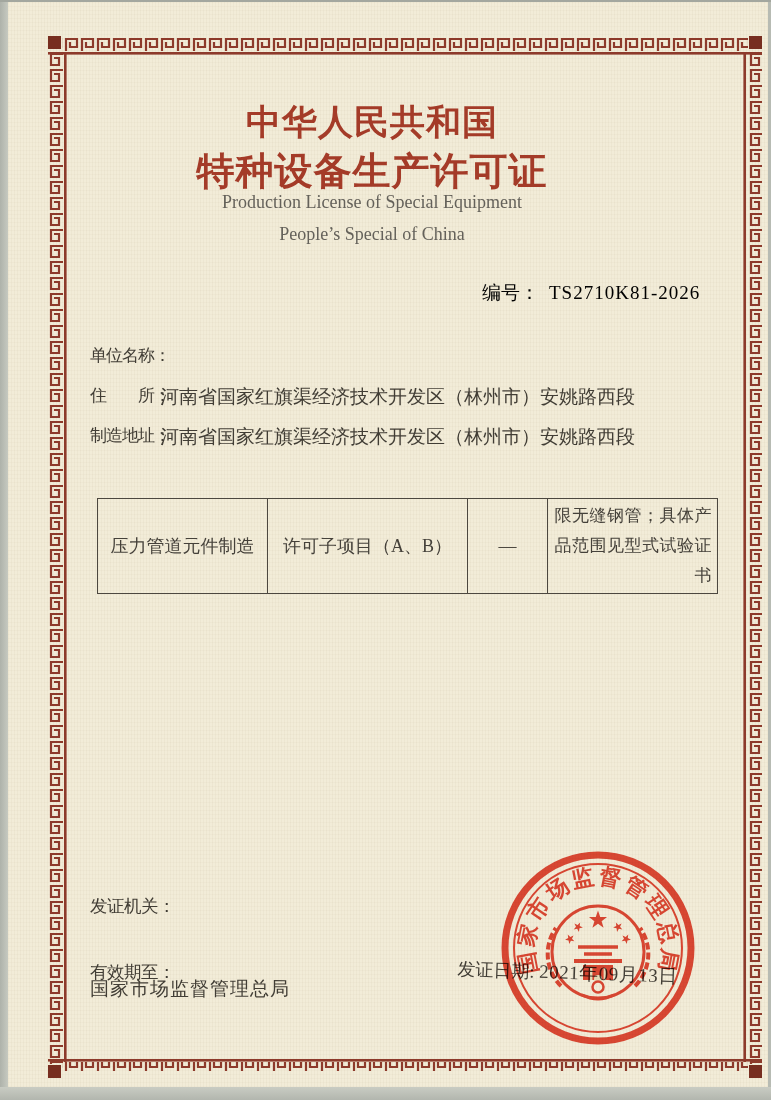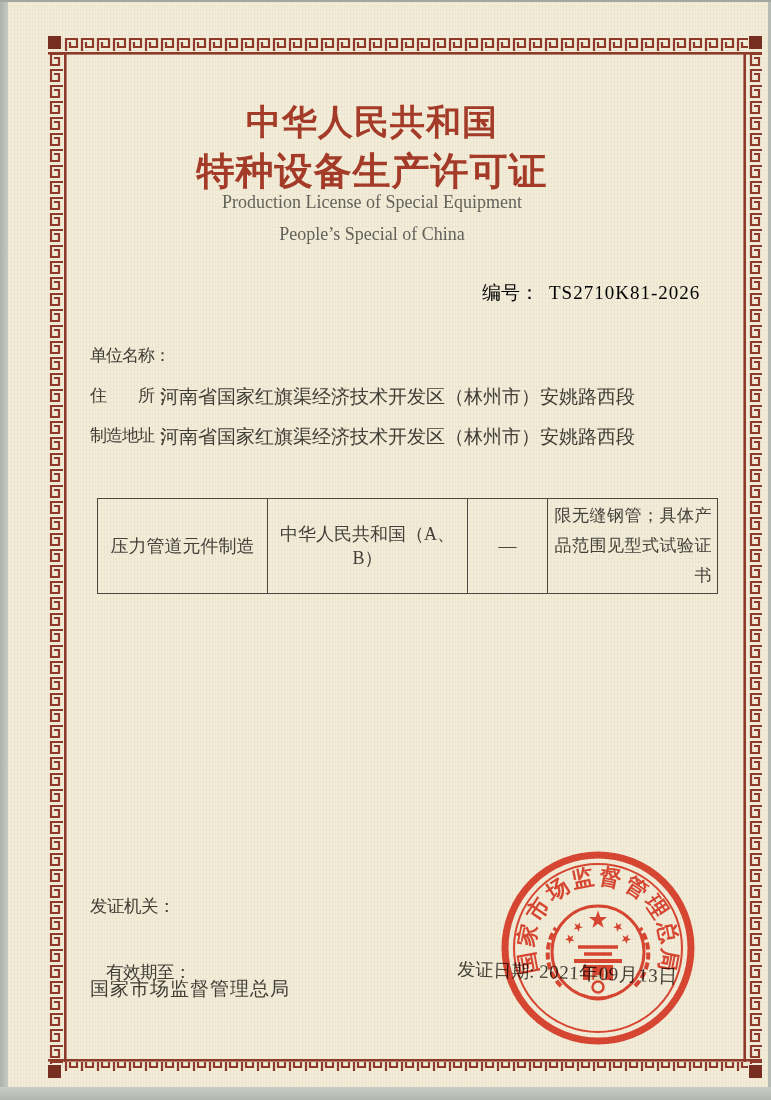--- a/index.html
+++ b/index.html
@@ -59,21 +59,21 @@
   }
   table.lic td{border:1.5px solid #4c473f;text-align:center;vertical-align:middle;padding:0 4px;overflow:hidden;}
   table.lic .hrow td{height:33px;font-size:17px;letter-spacing:3px;}
   table.lic .drow td{height:68px;font-size:18px;}
   table.lic td.remark{text-align:right;font-size:17px;line-height:30px;white-space:normal;letter-spacing:0.5px;padding:2px 5px;}
 
   .footer-line{display:flex;align-items:flex-start;color:#413d35;}
   .footer-line .lbl{width:82px;flex:0 0 82px;font-size:17.5px;letter-spacing:-0.5px;}
   .footer-line .val{font-size:19px;letter-spacing:1px;}
   .f-issuer{top:894px;left:90px;flex-direction:column;}
-  .f-valid{top:960px;left:90px;margin-left:16px;}
+  .f-valid{top:960px;left:90px;}
   .f-issue{top:956px;left:458px;transform:rotate(2deg);transform-origin:left top;color:#413d35;font-size:19px;}
   .f-issue .lbl2{font-size:18px;letter-spacing:0;}
   .f-issue .val2{font-size:19px;letter-spacing:0.5px;}
 
   .border-svg{position:absolute;left:48px;top:36px;}
   .seal{
     position:absolute;left:498px;top:848px;width:200px;height:200px;
     mix-blend-mode:multiply;opacity:0.93;
   }
 </style>
@@ -138,21 +138,21 @@
   <table class="lic">
     <colgroup>
         <col style="width:170px">
         <col style="width:200px">
         <col style="width:80px">
         <col style="width:170px">
       </colgroup>
     <tbody>
       <tr class="drow">
         <td>压力管道元件制造</td>
-        <td>中华人民共和国（A、B）</td>
+        <td>许可子项目（A、B）</td>
         <td>—</td>
         <td class="remark">限无缝钢管；具体产品范围见型式试验证书</td>
       </tr>
     </tbody>
   </table>
 
   <div class="abs footer-line f-issuer">
     <span class="lbl">发证机关：</span>
     <span class="val">国家市场监督管理总局</span>
   </div>

